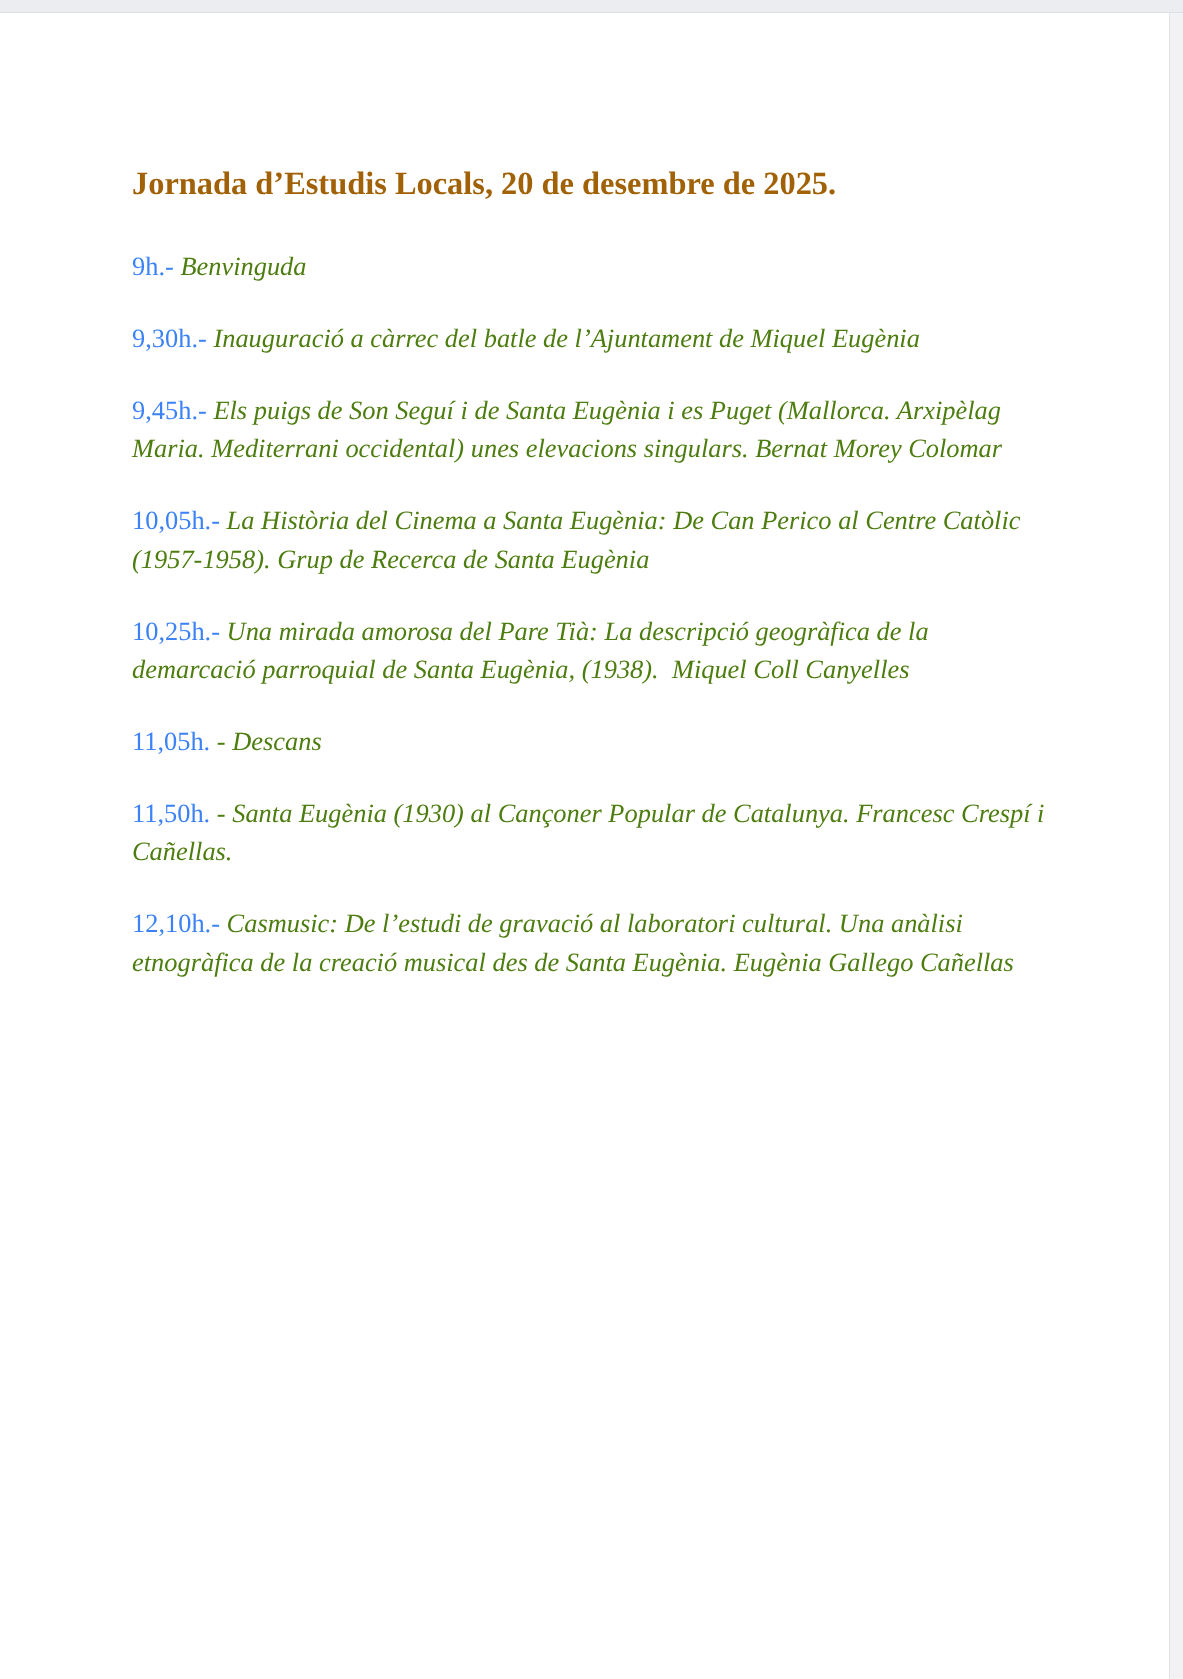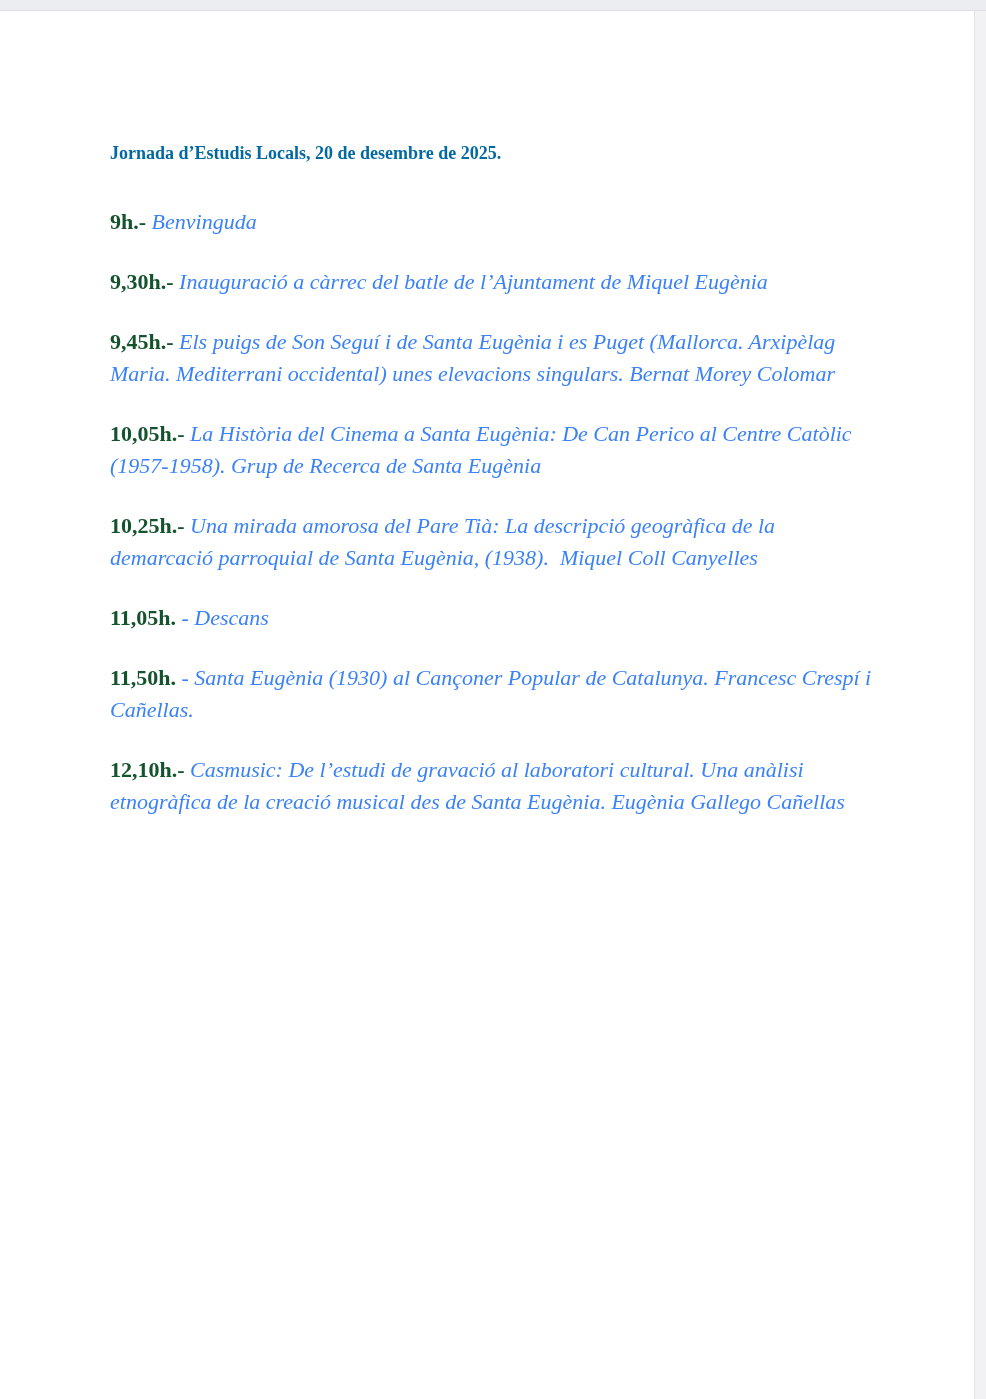--- a/index.html
+++ b/index.html
@@ -27,43 +27,43 @@
     border-left: 1px solid #e4e4e7;
   }
   .document-page {
     position: absolute;
     top: 11px; left: 0; right: 12px; bottom: 0;
     background: #ffffff;
     box-sizing: border-box;
     padding: 126px 100px 40px 110px;
   }
   .doc-title {
-    font-size: 18px;
+    font-size: 27px;
     font-weight: bold;
     margin: 0 0 37px 0;
     line-height: 32px;
-    color: #0369a1;
+    color: #a16207;
   }
   .entry {
     margin: 0 0 28px 0;
     font-size: 22px;
     line-height: 32px;
     max-width: 772px;
   }
   .entry .time {
-    font-weight: bold;
+    font-weight: normal;
     font-style: normal;
-    color: #14532d;
+    color: #3b82f6;
     text-align: center;
   }
   .entry .desc {
     font-style: italic;
     font-weight: normal;
     white-space: pre-wrap;
-    color: #3b82f6;
+    color: #4d7c0f;
   }
 </style>
 </head>
 <body>
 
 <div class="chrome-bar"></div>
 <div class="scroll-strip"></div>
 
 <div class="document-page">
   <h1 class="doc-title">Jornada d’Estudis Locals, 20 de desembre de 2025.</h1>

